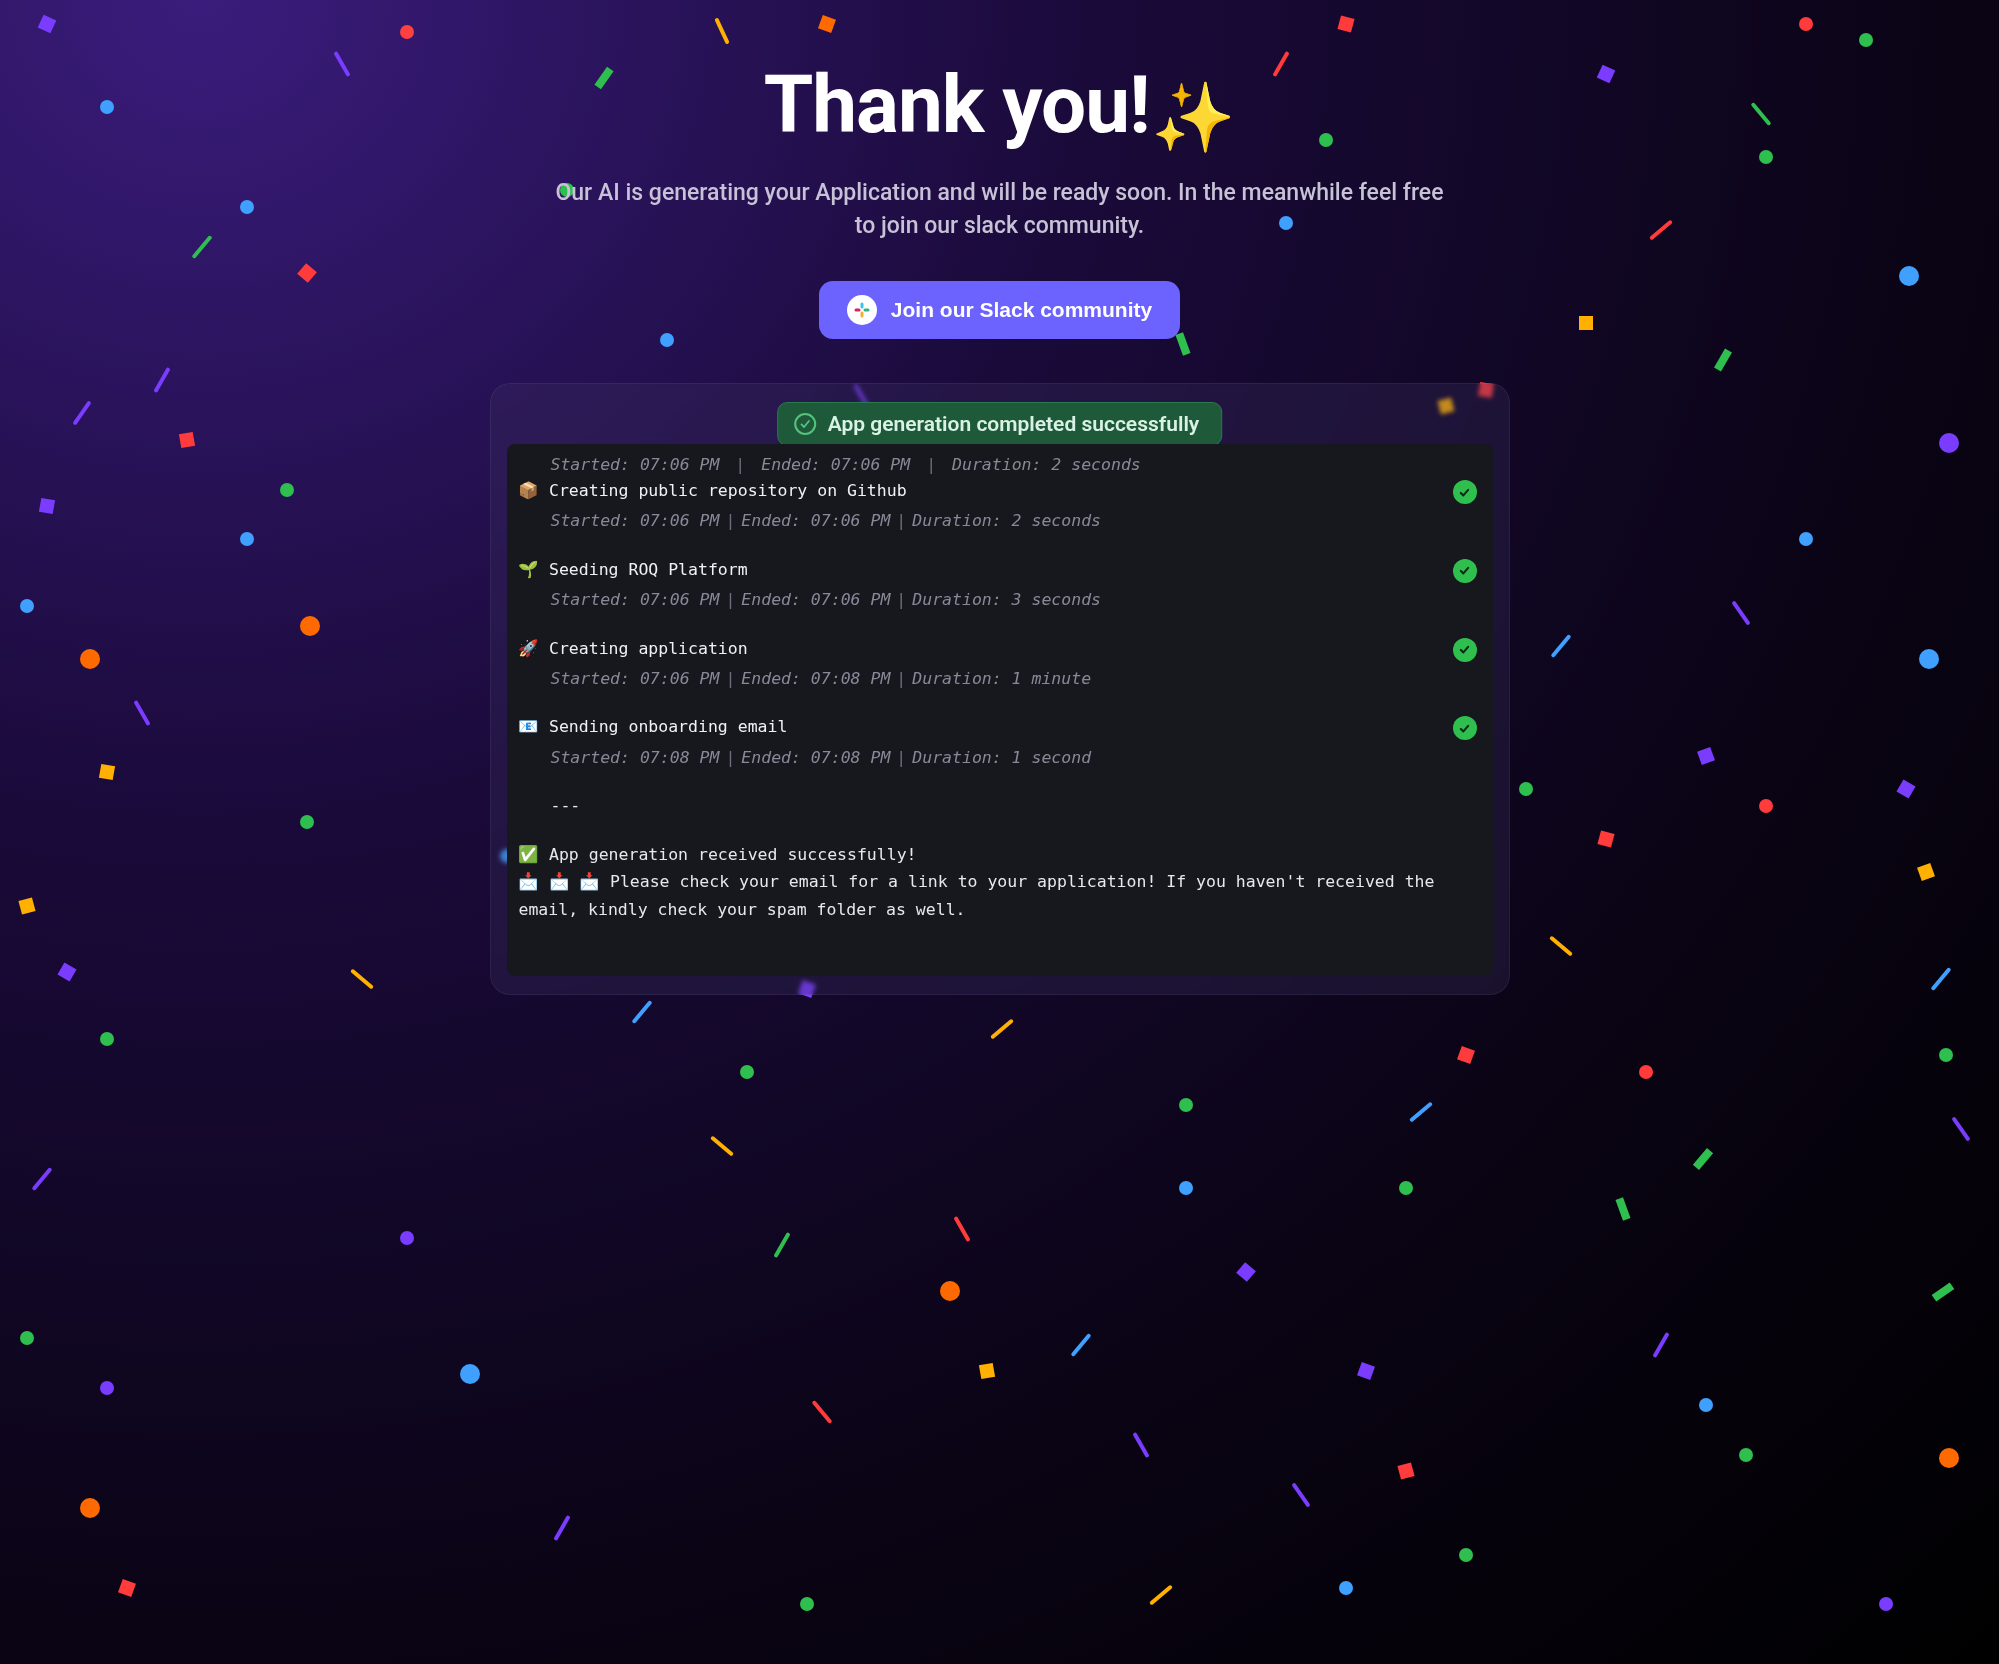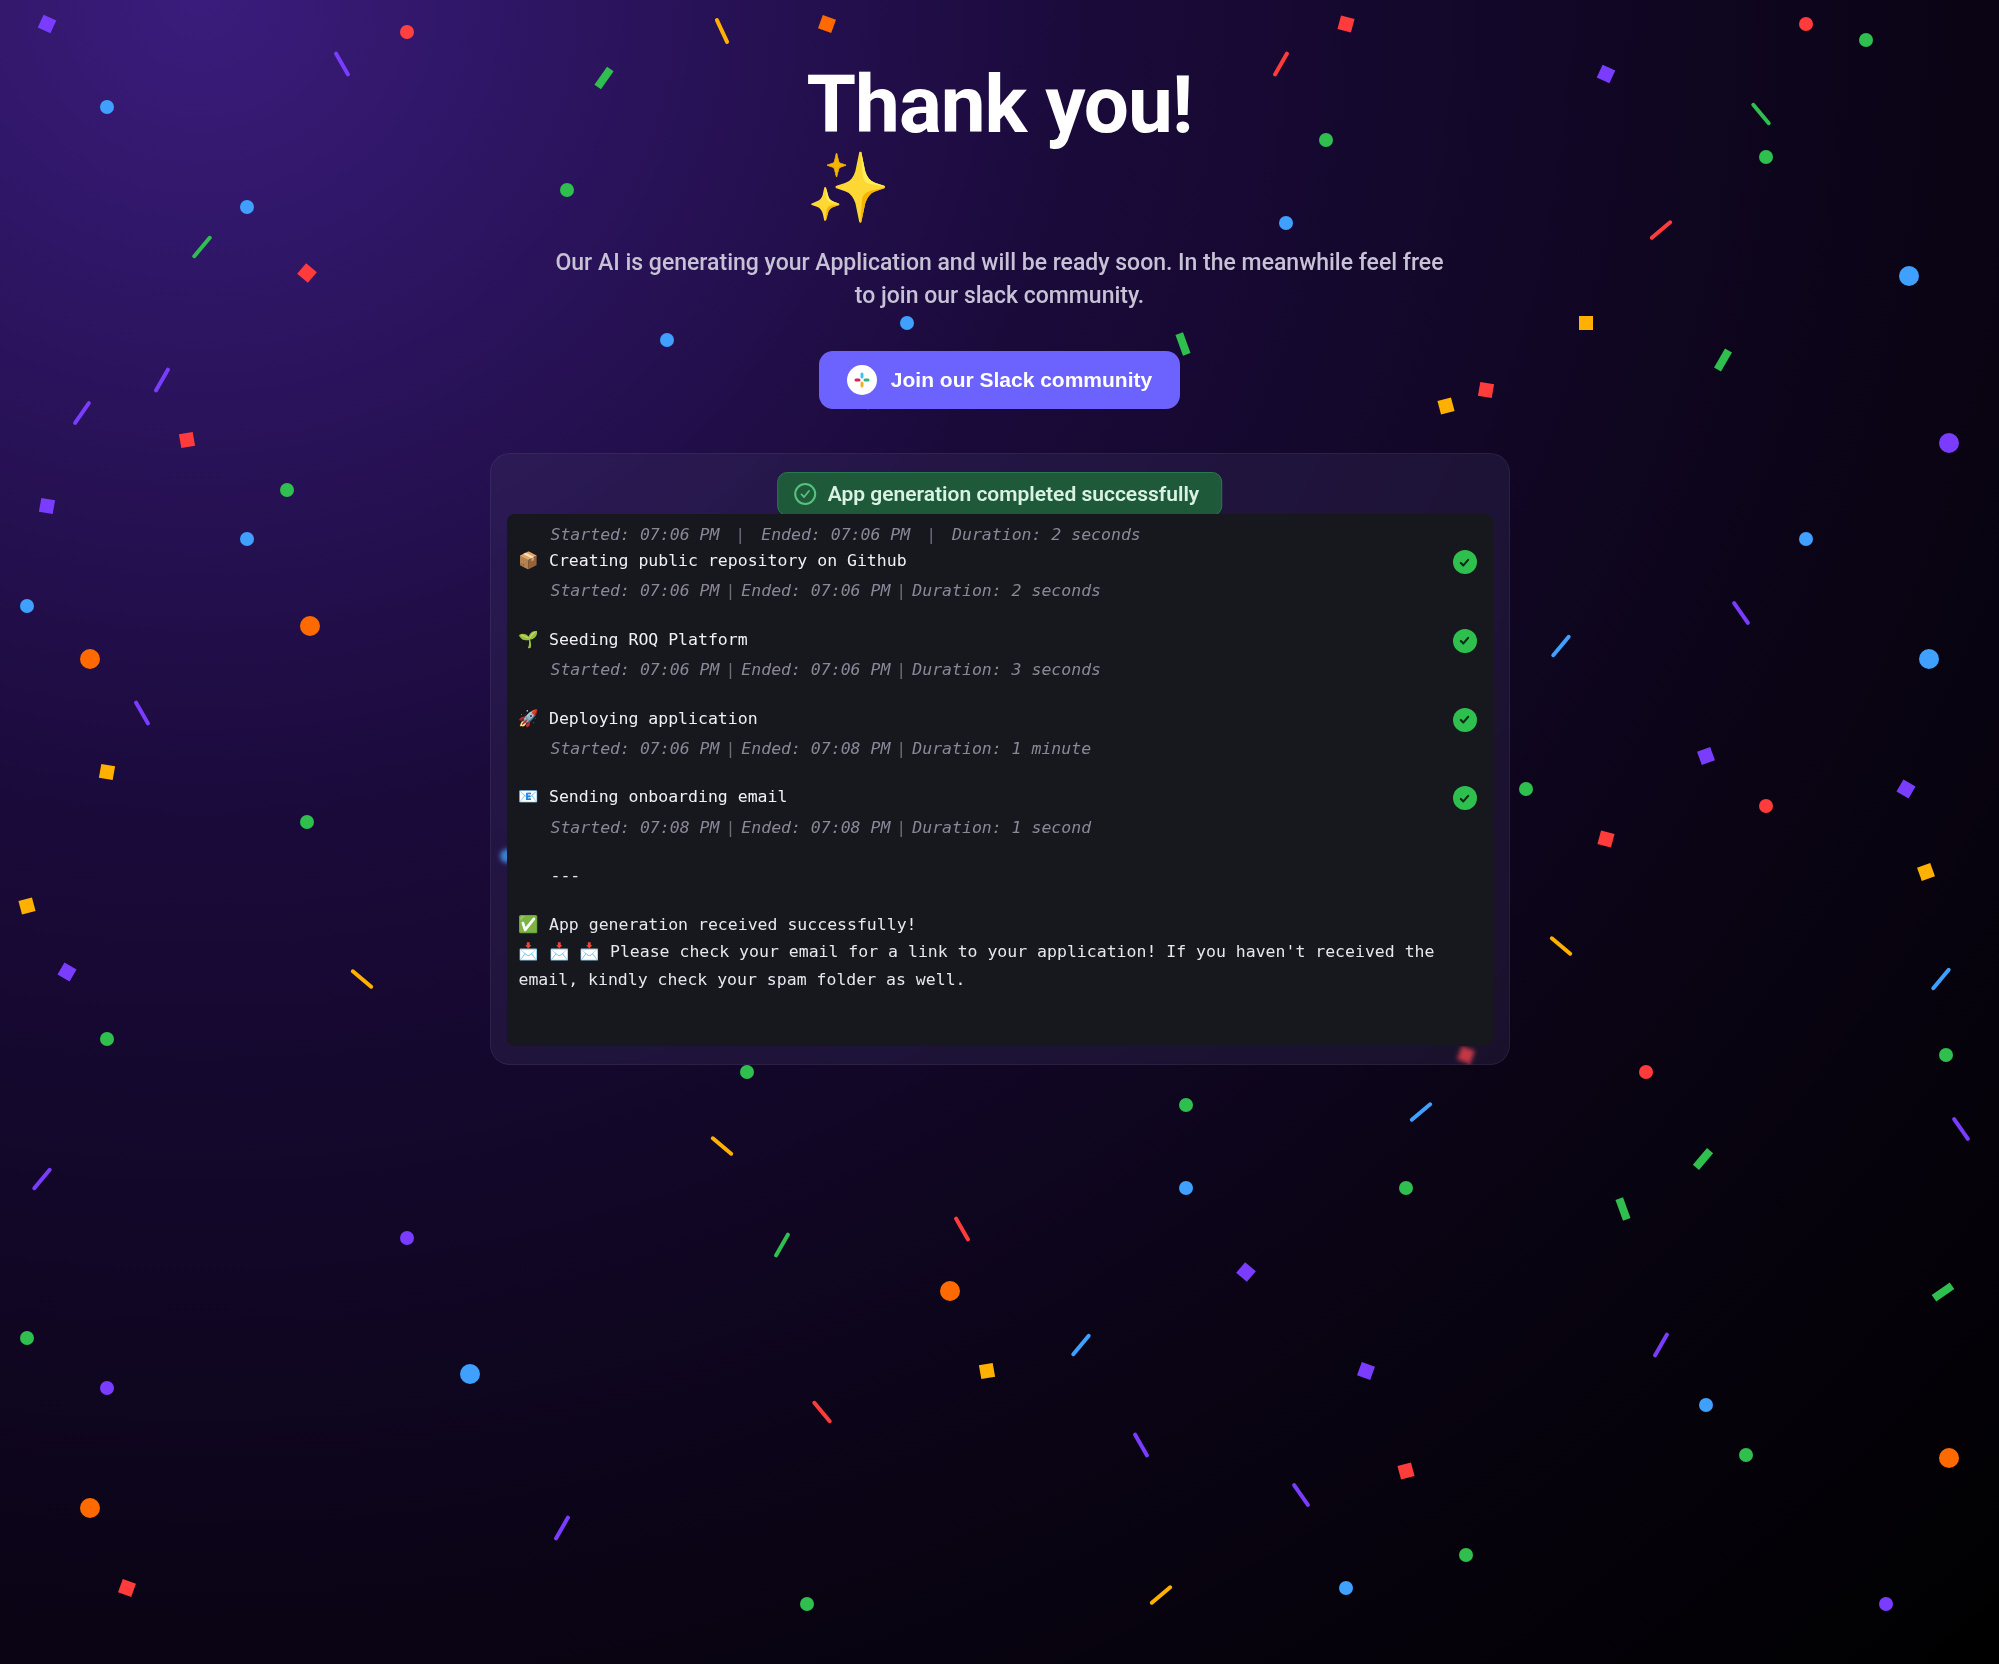--- a/index.html
+++ b/index.html
@@ -18,23 +18,22 @@
     min-height: 1002px;
     padding-top: 58px;
     text-align: center;
   }
   .title {
     font-size: 80px;
     font-weight: 700;
     letter-spacing: -1px;
     color: #fff;
     display: inline-flex;
-    align-items: flex-start;
+    align-items: flex-end;
     gap: 2px;
-    flex-direction: column;
   }
   .sparkle-icon { font-size: 68px; line-height: 1; }
   .subtitle {
     margin-top: 24px;
     font-size: 23px;
     line-height: 1.45;
     color: #c7c2d6;
     font-weight: 500;
     max-width: 900px;
     margin-left: auto;
@@ -309,21 +308,21 @@
           <div class="task">
             <div class="task-head">🌱 Seeding ROQ Platform</div>
             <div class="task-meta"><span>Started: 07:06 PM</span><span class="sep">|</span><span>Ended: 07:06 PM</span><span class="sep">|</span><span>Duration: 3 seconds</span></div>
             <span class="task-check">
               <svg viewBox="0 0 16 16">
                 <path d="M3.5 8.5 L6.6 11.6 L12.5 4.8" stroke="#0d2a14" stroke-width="2.6" fill="none" stroke-linecap="round" stroke-linejoin="round"></path>
               </svg>
             </span>
           </div>
           <div class="task">
-            <div class="task-head">🚀 Deploying application</div>
+            <div class="task-head">🚀 Creating application</div>
             <div class="task-meta"><span>Started: 07:06 PM</span><span class="sep">|</span><span>Ended: 07:08 PM</span><span class="sep">|</span><span>Duration: 1 minute</span></div>
             <span class="task-check">
               <svg viewBox="0 0 16 16">
                 <path d="M3.5 8.5 L6.6 11.6 L12.5 4.8" stroke="#0d2a14" stroke-width="2.6" fill="none" stroke-linecap="round" stroke-linejoin="round"></path>
               </svg>
             </span>
           </div>
           <div class="task">
             <div class="task-head">📧 Sending onboarding email</div>
             <div class="task-meta"><span>Started: 07:08 PM</span><span class="sep">|</span><span>Ended: 07:08 PM</span><span class="sep">|</span><span>Duration: 1 second</span></div>

